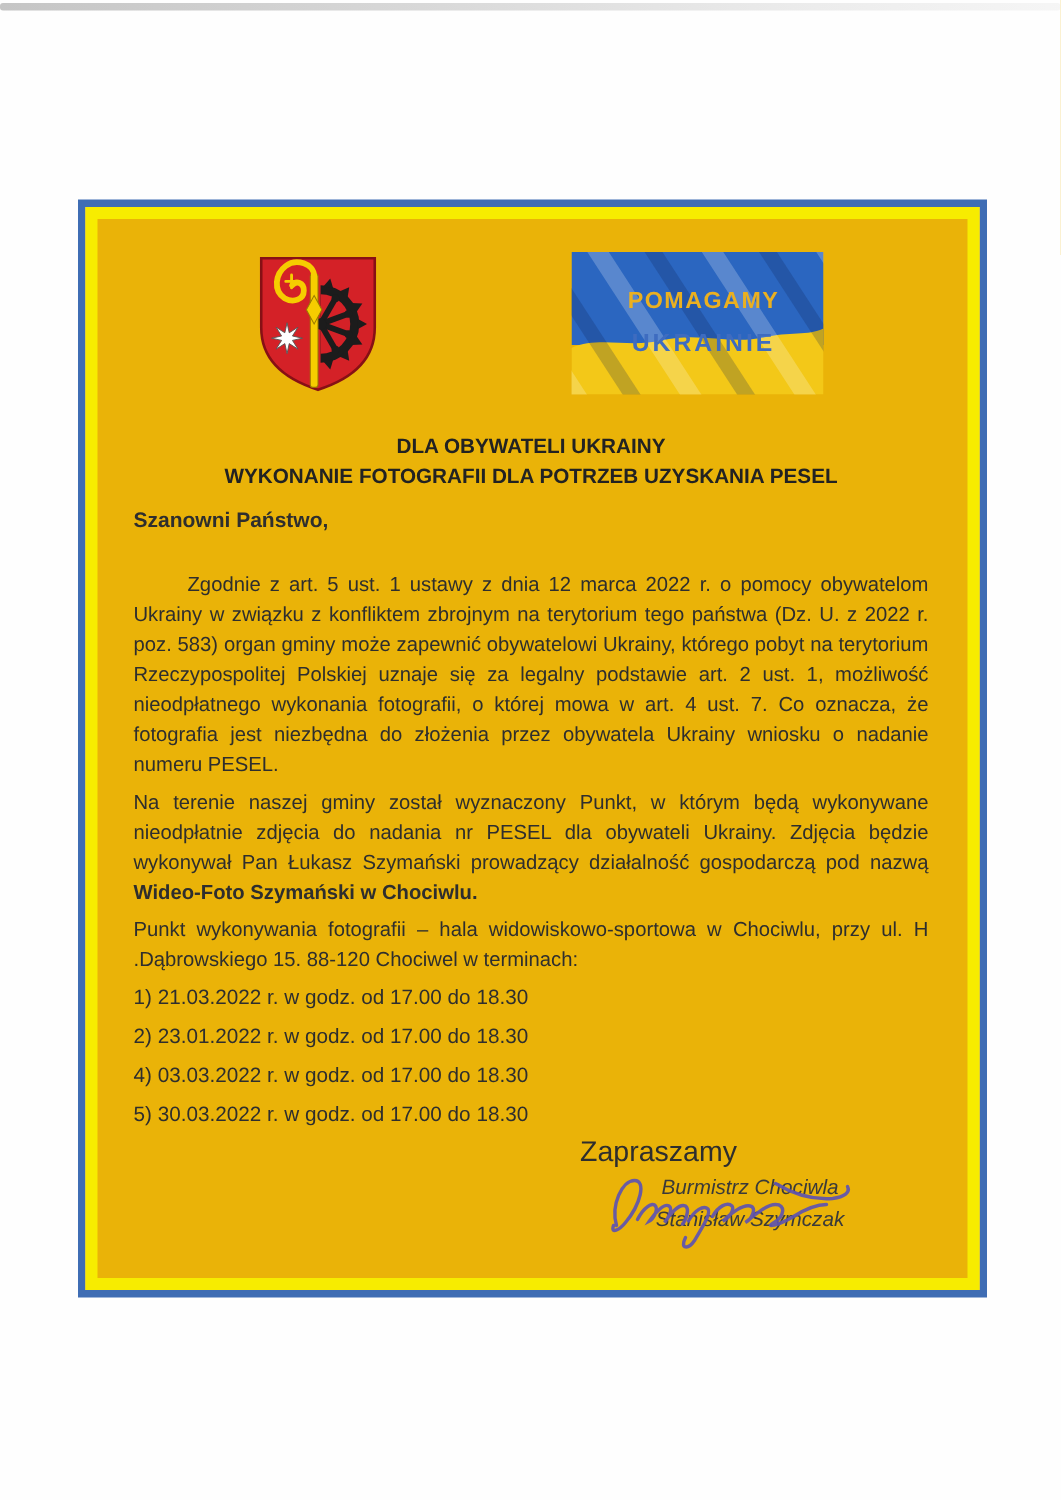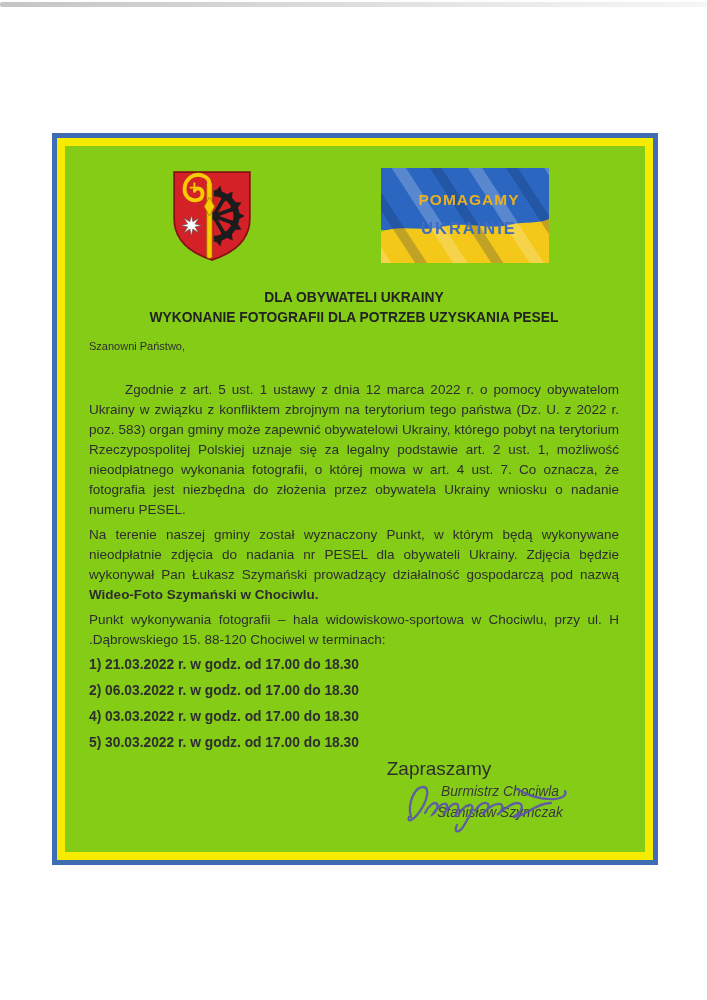--- a/index.html
+++ b/index.html
@@ -11,33 +11,33 @@
     position:absolute; top:2px; left:0; width:100%; height:5px;
     background:linear-gradient(90deg, rgba(150,150,150,.55), rgba(170,170,170,.45) 40%, rgba(200,200,200,.35) 75%, rgba(220,220,220,.25));
     border-radius:2px;
   }
   .frame {
     position:absolute; left:52px; top:133px; width:606px; height:732px;
     box-sizing:border-box; border:5px solid #3f6db4;
   }
   .frame-inner {
     box-sizing:border-box; width:100%; height:100%;
-    border:8px solid #f7ec00; background:#84cc16;
+    border:8px solid #f7ec00; background:#eab308;
     padding:0 26px 0 24px; overflow:hidden;
   }
   .header-row { margin:22px 0 0 80px; display:flex; align-items:flex-start; }
   .coat { width:86px; height:96px; }
   .flag { margin-left:126px; width:168px; height:95px; }
   .title { margin-top:24px; text-align:center; font-weight:bold; font-size:13.8px; line-height:20px; color:#222; }
-  .salutation { margin:8px 0 0 0; font-weight:normal; font-size:11px; line-height:20px; }
+  .salutation { margin:8px 0 0 0; font-weight:bold; font-size:14px; line-height:20px; }
   .body-text { font-size:13.5px; line-height:20px; text-align:justify; margin:5px 0 0 0; }
   .indent { text-indent:36px;margin-top:24px; }
   .b { font-weight:bold; }
   .dates { margin-top:5px; }
-  .dates p { font-weight:bold; font-size:13.8px; line-height:20px; margin:0 0 6px 0; }
+  .dates p { font-weight:normal; font-size:13.8px; line-height:20px; margin:0 0 6px 0; }
   .closing { font-weight:bold; margin-top:2px; }
   .invite { margin:6px 0 0 260px; width:180px; text-align:center; font-size:19px; line-height:20px; }
   .sig-block {
     position:relative; margin:2px 0 0 296px; width:230px; text-align:center;
     font-style:italic; font-size:13.8px; line-height:21px; color:#3a3a3a;
   }
   .sig-svg { position:absolute; left:12px; top:-8px; }
 </style>
 </head>
 <body>
@@ -116,21 +116,21 @@
       <p class="salutation">Szanowni Państwo,</p>
 
       <p class="body-text indent">Zgodnie z art. 5 ust. 1 ustawy z dnia 12 marca 2022 r. o pomocy obywatelom Ukrainy w związku z konfliktem zbrojnym na terytorium tego państwa (Dz. U. z 2022 r. poz. 583)  organ gminy może zapewnić obywatelowi Ukrainy, którego pobyt na terytorium Rzeczypospolitej Polskiej uznaje się za legalny podstawie art. 2 ust. 1, możliwość nieodpłatnego wykonania fotografii, o której mowa w art. 4 ust. 7. Co oznacza, że fotografia jest niezbędna do złożenia przez obywatela Ukrainy wniosku o nadanie numeru PESEL.</p>
 
       <p class="body-text"><span>Na terenie naszej gminy został wyznaczony Punkt, w którym będą wykonywane nieodpłatnie zdjęcia do nadania nr PESEL dla obywateli Ukrainy. Zdjęcia będzie wykonywał Pan Łukasz Szymański prowadzący działalność gospodarczą pod nazwą </span><span class="b">Wideo-Foto Szymański w Chociwlu.</span></p>
 
       <p class="body-text">Punkt wykonywania fotografii – hala widowiskowo-sportowa w Chociwlu, przy ul. H .Dąbrowskiego 15. 88-120 Chociwel w terminach:</p>
 
       <div class="dates">
         <p>1) 21.03.2022 r. w godz. od 17.00 do 18.30</p>
-        <p>2) 06.03.2022 r. w godz. od 17.00 do 18.30</p>
+        <p>2) 23.01.2022 r. w godz. od 17.00 do 18.30</p>
         <p>4) 03.03.2022 r. w godz. od 17.00 do 18.30</p>
         <p>5) 30.03.2022 r. w godz. od 17.00 do 18.30</p>
       </div>
 
 
       <div class="invite">Zapraszamy</div>
 
       <div class="sig-block">
         <div>Burmistrz Chociwla</div>
         <div>Stanisław Szymczak</div>

